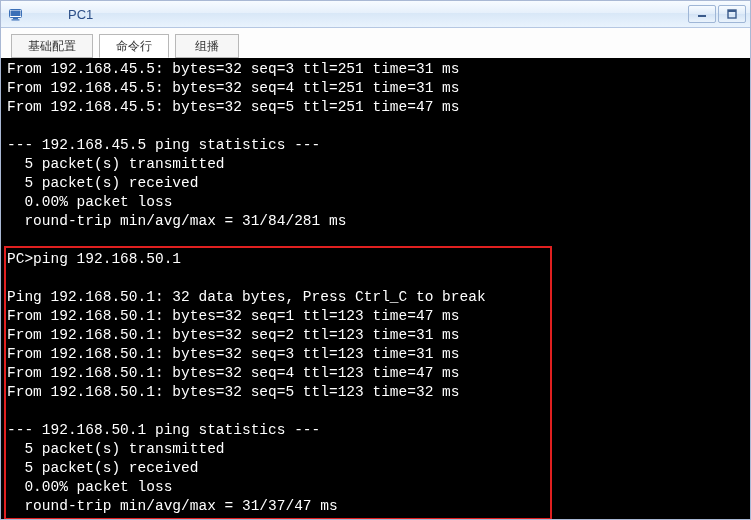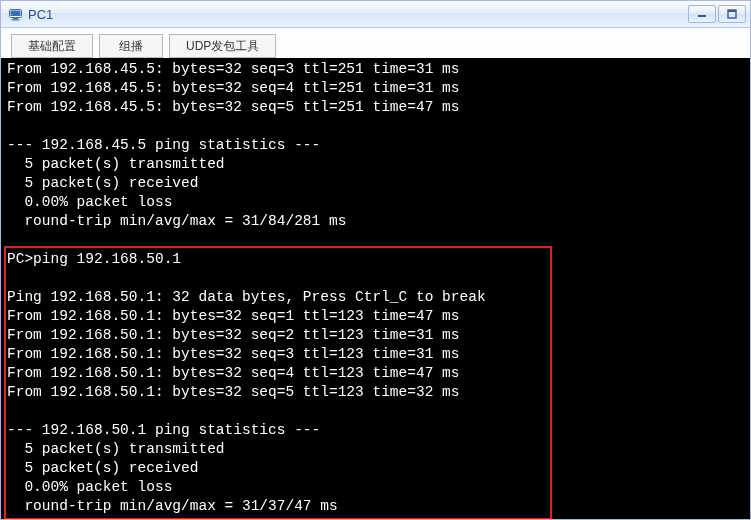--- a/index.html
+++ b/index.html
@@ -31,20 +31,21 @@
     .titlebar .app-icon {
       width: 16px; height: 16px;
       margin-right: 5px;
       display: flex; align-items: center; justify-content: center;
     }
     .titlebar .title {
       flex: 1;
       font-size: 13px;
       font-weight: 400;
       color: #2b4e87;
+      margin-left: 40px;
     }
     .win-controls {
       display: flex;
       gap: 2px;
     }
     .win-btn {
       width: 28px; height: 18px;
       border: 1px solid #9fb6d6;
       border-radius: 2px;
       background: linear-gradient(#f3f8fe, #dne9f8);
@@ -127,22 +128,22 @@
         <svg width="10" height="10" viewBox="0 0 10 10">
           <rect x="1" y="1" width="8" height="8" fill="none" stroke="#3a5a8a" stroke-width="1.4"></rect>
           <rect x="1" y="1" width="8" height="2" fill="#3a5a8a"></rect>
         </svg>
       </div>
     </div>
   </div>
 
   <div class="tabbar">
     <div class="tab">基础配置</div>
+    <div class="tab active">命令行</div>
     <div class="tab">组播</div>
-    <div class="tab">UDP发包工具</div>
   </div>
 
   <div class="terminal-wrap">
     <div class="terminal" id="terminal">From 192.168.45.5: bytes=32 seq=3 ttl=251 time=31 ms
 From 192.168.45.5: bytes=32 seq=4 ttl=251 time=31 ms
 From 192.168.45.5: bytes=32 seq=5 ttl=251 time=47 ms
 
 --- 192.168.45.5 ping statistics ---
   5 packet(s) transmitted
   5 packet(s) received

